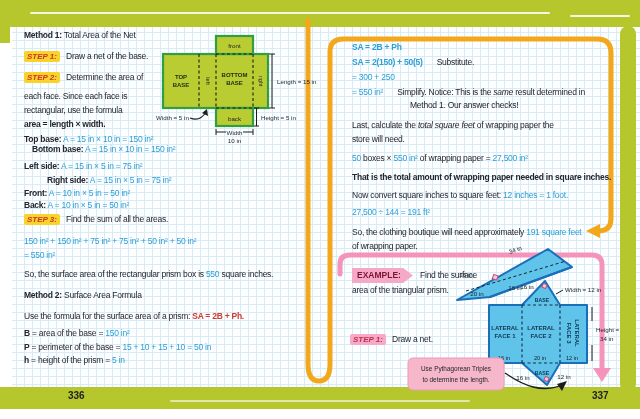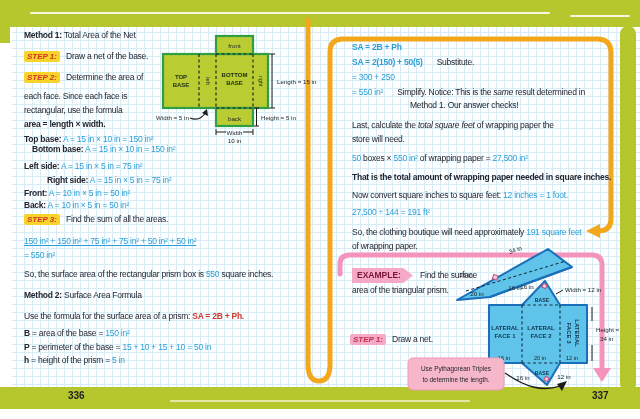--- a/index.html
+++ b/index.html
@@ -106,21 +106,21 @@
   <div class="line" style="left:24px;top:200px;">
     <span class="bold">Back:</span>
     <span class="blue">A = 10 in × 5 in = 50 in²</span>
   </div>
 
   <div class="line" style="left:24px;top:214px;">
     <span class="badge">STEP 3:</span>
     <span>Find the sum of all the areas.</span>
   </div>
 
-  <div class="line blue" style="left:24px;top:236px;text-decoration:underline;">150 in² + 150 in² + 75 in² + 75 in² + 50 in² + 50 in²</div>
+  <div class="line blue" style="left:24px;top:236px;">150 in² + 150 in² + 75 in² + 75 in² + 50 in² + 50 in²</div>
   <div class="line blue" style="left:24px;top:250px;">= 550 in²</div>
 
   <div class="line" style="left:24px;top:269px;">
     <span>So, the surface area of the rectangular prism box is</span>
     <span class="blue">550</span>
     <span>square inches.</span>
   </div>
 
   <div class="line" style="left:24px;top:290px;">
     <span class="bold">Method 2:</span>

